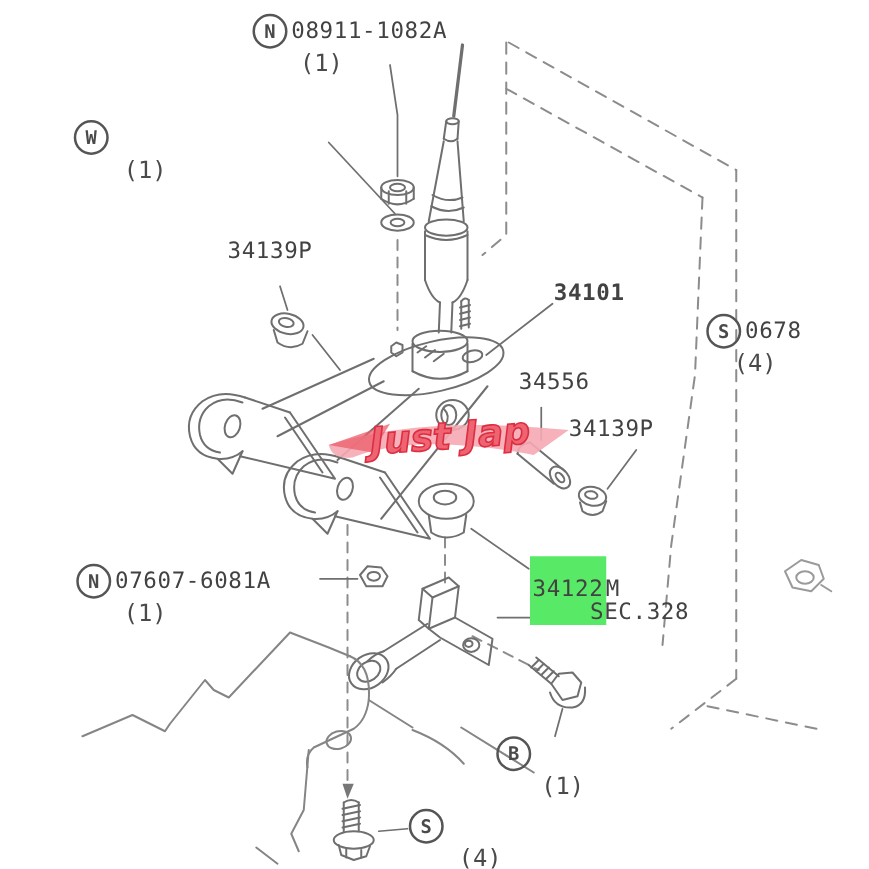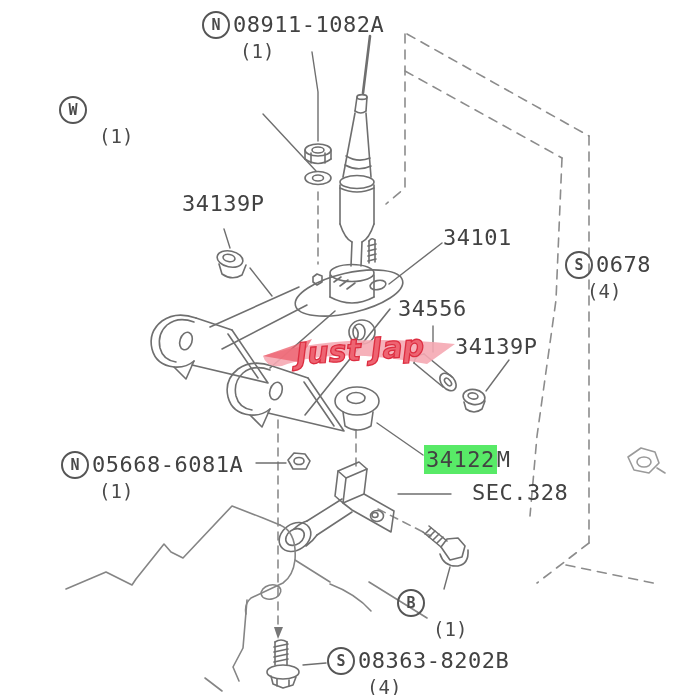--- a/index.html
+++ b/index.html
@@ -4,23 +4,23 @@
 <style>
   html,body{margin:0;padding:0;background:#fff;}
   .stage{position:relative;width:695px;height:695px;background:#ffffff;overflow:hidden;
          font-family:"DejaVu Sans Mono","Liberation Mono",monospace;}
   .stage svg{position:absolute;left:0;top:0;}
   .lbl{position:absolute;color:#424242;}
   .row{display:flex;align-items:center;white-space:nowrap;}
   .circ{display:inline-flex;align-items:center;justify-content:center;
         width:24px;height:24px;border:2px solid #555;border-radius:50%;
         font-size:15px;font-weight:bold;color:#4a4a4a;margin-right:3px;flex:0 0 auto;}
-  .num{font-size:22px;letter-spacing:0.5px;color:#424242;line-height:1.05;}
+  .num{font-size:18px;letter-spacing:0.5px;color:#424242;line-height:1.05;}
   .qty{font-size:19px;color:#4a4a4a;margin-top:1px;}
-  .hl{background:#58ea67;padding:3px 2px;}
+  .hl{background:#58ea67;padding:18px 2px;}
   .wm-text{position:absolute;left:296px;top:332px;z-index:6;
            font-family:"DejaVu Sans",sans-serif;font-style:italic;font-weight:bold;
            font-size:30px;color:#ee6472;-webkit-text-stroke:1.3px #dd2e41;
            transform:rotate(-4deg);white-space:nowrap;}
   .wm-swoosh{z-index:5;}
   .lbl{z-index:9;}
 </style>
 </head>
 <body>
 
@@ -224,27 +224,27 @@
     </div>
     <div class="qty" style="margin-left:40px;">(1)</div>
   </div>
 
   <div class="lbl" style="left:182px;top:192px;">
     <div class="row">
         <span class="num">34139P</span>
       </div>
   </div>
 
-  <div class="lbl" style="left:443px;top:226px;">
+  <div class="lbl" style="left:443px;top:226px;font-weight:bold;">
     <div class="row">
         <span class="num">34101</span>
       </div>
   </div>
 
-  <div class="lbl" style="left:398px;top:297px;text-align:center;">
+  <div class="lbl" style="left:415px;top:297px;text-align:center;">
     <div class="row">
         <span class="num">34556</span>
       </div>
   </div>
 
   <div class="lbl" style="left:455px;top:335px;">
     <div class="row">
         <span class="num">34139P</span>
       </div>
   </div>
@@ -266,33 +266,32 @@
 
   <div class="lbl" style="left:453px;top:481px;margin-left:19px;">
     <div class="row">
         <span class="num">SEC.328</span>
       </div>
   </div>
 
   <div class="lbl" style="left:61px;top:451px;">
     <div class="row">
       <span class="circ">N</span>
-      <span class="num">05668-6081A</span>
+      <span class="num">07607-6081A</span>
     </div>
     <div class="qty" style="margin-left:38px;">(1)</div>
   </div>
 
   <div class="lbl" style="left:397px;top:589px;">
     <div class="row">
       <span class="circ">B</span>
     </div>
     <div class="qty" style="margin-left:36px;">(1)</div>
   </div>
 
   <div class="lbl" style="left:327px;top:647px;">
     <div class="row">
       <span class="circ">S</span>
-      <span class="num">08363-8202B</span>
     </div>
     <div class="qty" style="margin-left:40px;">(4)</div>
   </div>
 
 </div>
 
 </body></html>

